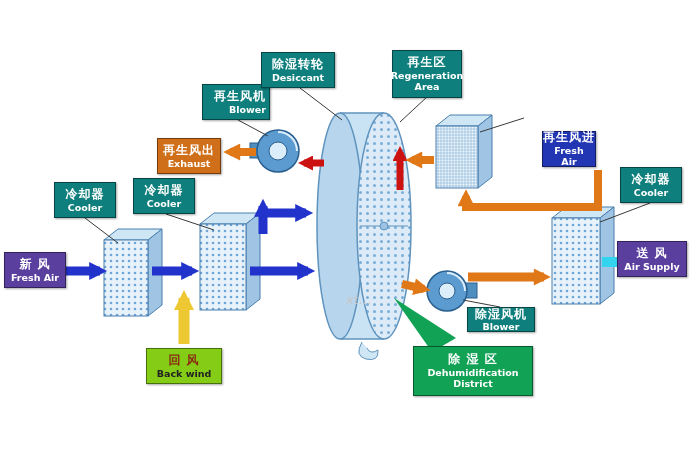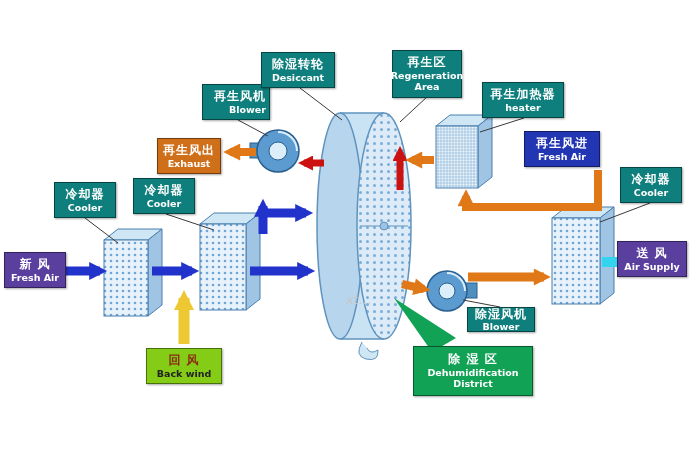--- a/index.html
+++ b/index.html
@@ -171,26 +171,22 @@
   <div class="label teal" style="left:392px;top:50px;width:70px;height:48px;">
     <span class="zh">再生区</span>
     <span class="en">Regeneration Area</span>
   </div>
 
   <div class="label teal" style="left:261px;top:52px;width:74px;height:36px;">
     <span class="zh">除湿转轮</span>
     <span class="en">Desiccant</span>
   </div>
 
-  <div class="label teal" style="left:482px;top:82px;width:82px;height:36px;">
-    <span class="zh">再生加热器</span>
-    <span class="en">heater</span>
-  </div>
-
-  <div class="label bluebg" style="left:524px;top:131px;width:76px;height:36px;">
+
+  <div class="label bluebg" style="left:542px;top:131px;width:54px;height:36px;">
     <span class="zh">再生风进</span>
     <span class="en">Fresh Air</span>
   </div>
 
   <div class="label teal" style="left:620px;top:167px;width:62px;height:36px;">
     <span class="zh">冷却器</span>
     <span class="en">Cooler</span>
   </div>
 
   <div class="label purple" style="left:617px;top:241px;width:70px;height:36px;">

